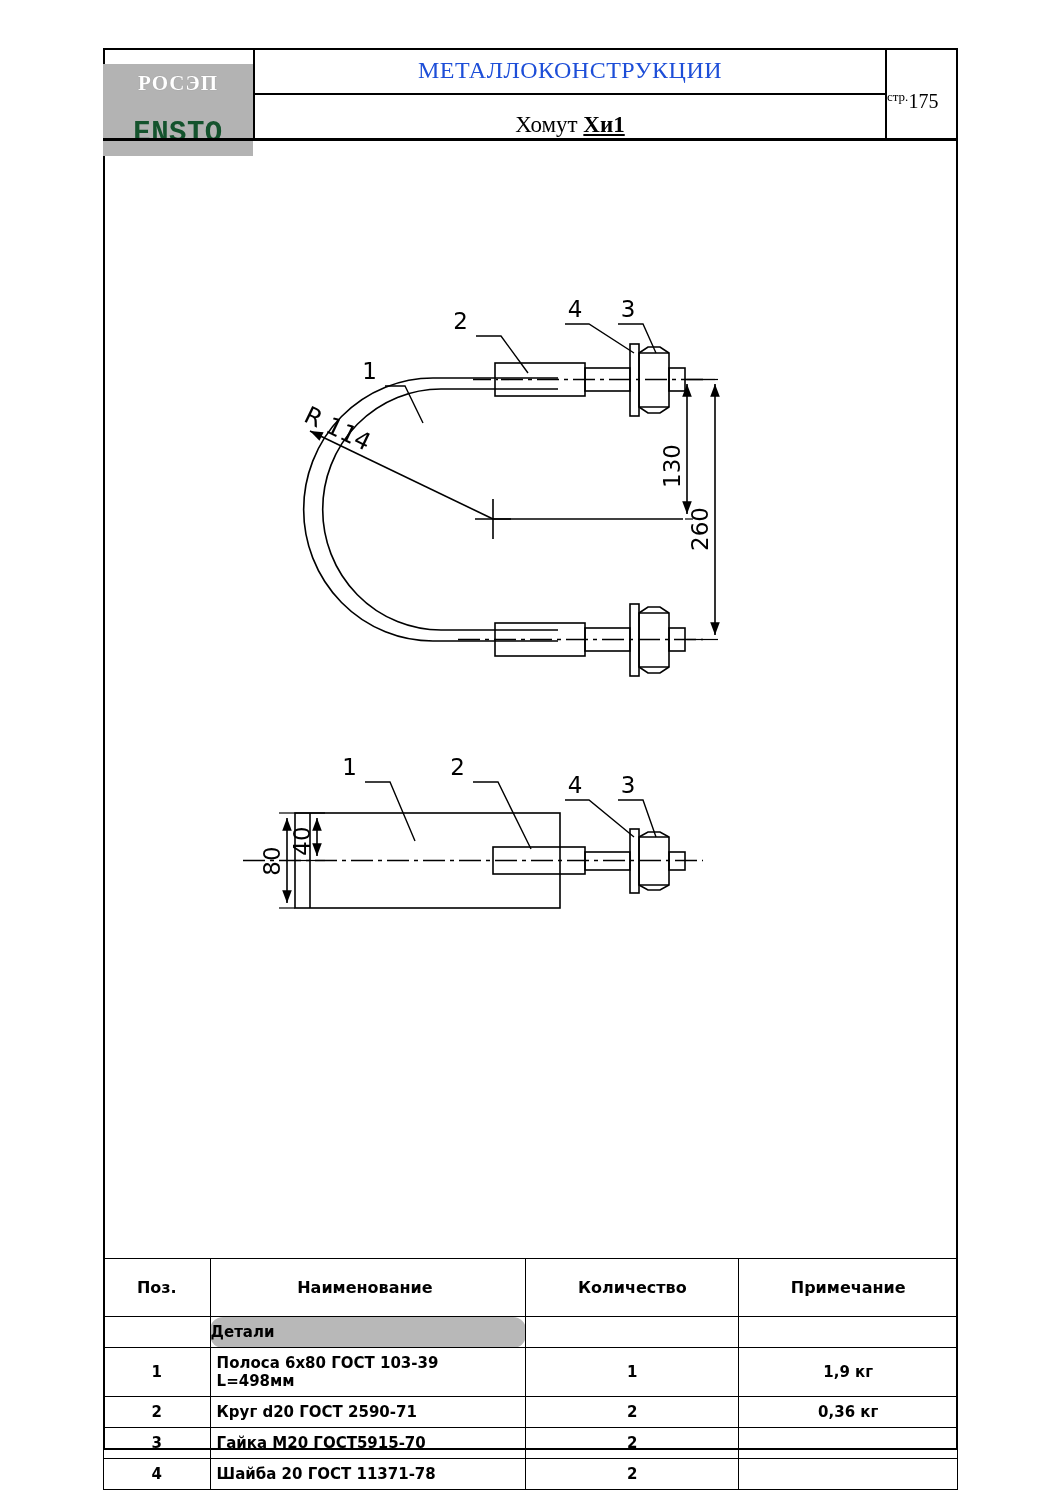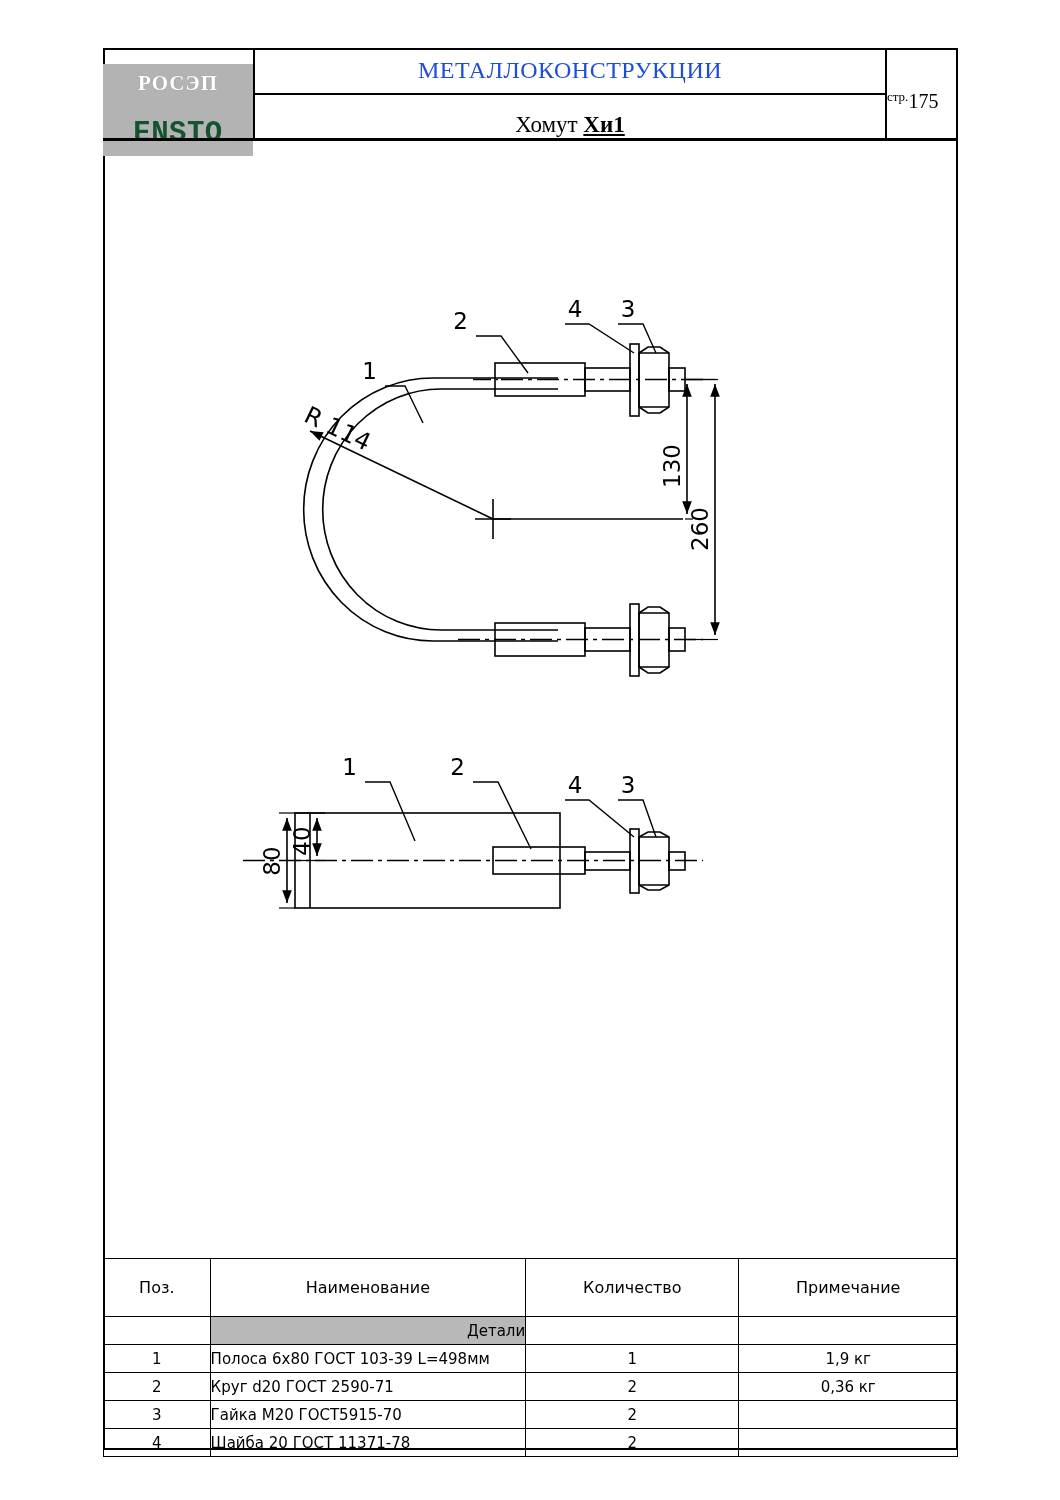--- a/index.html
+++ b/index.html
@@ -92,33 +92,33 @@
 
   
   .ptab{
     position:absolute;left:103px;top:1258px;
     width:855px;
     border-collapse:collapse;
     font-family:"DejaVu Sans",sans-serif;
   }
   .ptab td,.ptab th{
     border:1.6px solid #000;
-    font-size:15px;font-weight:normal;
+    font-size:15px;font-weight:bold;
     color:#000;
-    padding:0;
+    padding:6px;
     height:28px;
     box-sizing:border-box;
   }
   .ptab .hdrrow td{height:58px;text-align:center;vertical-align:middle;font-size:16px;}
   .c-pos{width:100px;text-align:center;}
-  .c-name{width:296px;text-align:left;padding-left:7px;}
+  .c-name{width:296px;text-align:left;padding-left:7px;border-radius:13px;}
   .c-qty{width:200px;text-align:center;}
   .c-note{width:205px;text-align:center;}
   .grayrow .c-name{
-    background:#b8b8b8;text-align:right;padding-left:0;
+    background:#b8b8b8;text-align:left;padding-left:0;
   }
 
   svg{display:block;}
   text{font-family:"DejaVu Sans",sans-serif;fill:#000;}
 </style>
 </head>
 <body>
 
 <div class="page">
 

